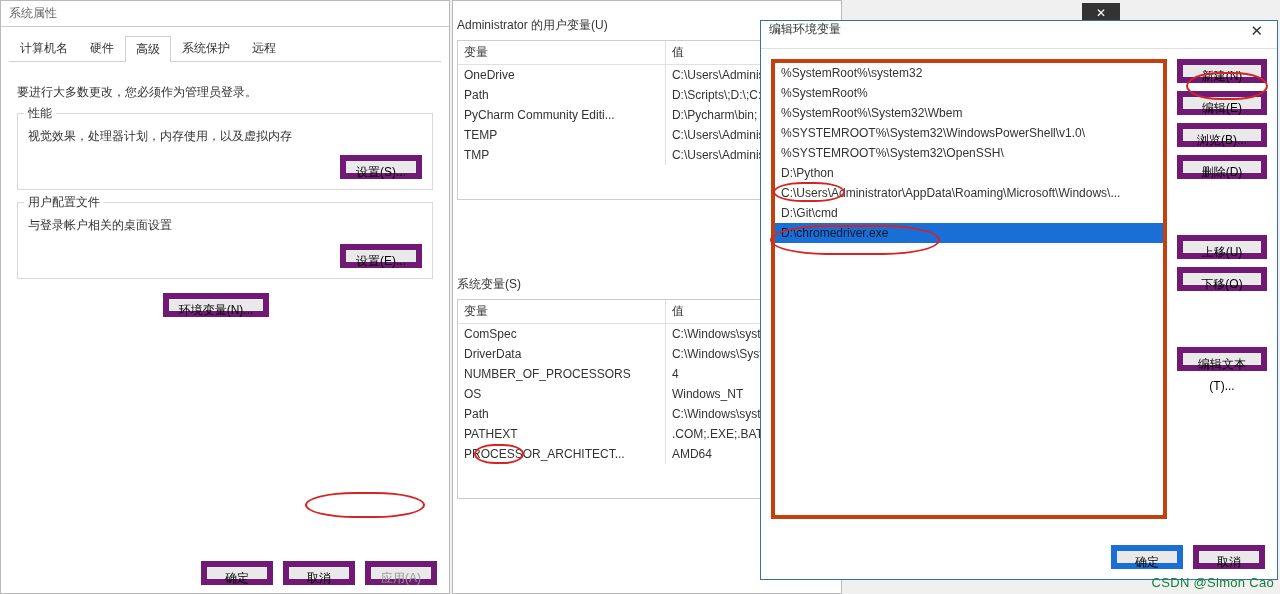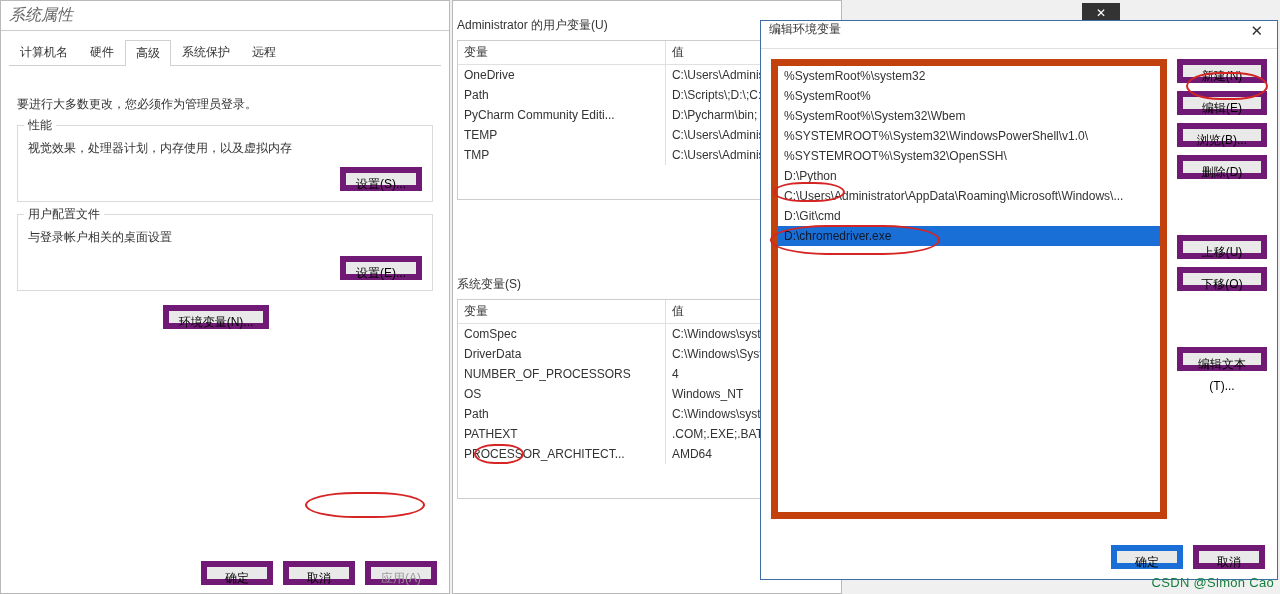--- a/index.html
+++ b/index.html
@@ -14,25 +14,24 @@
     height: 594px;
     overflow: hidden;
   }
 
   
   .sysprops {
     position: absolute; left: 0; top: 0; width: 450px; height: 594px;
     background: #fff; border: 1px solid #b9b9b9;
   }
   .sysprops-title {
-    padding: 4px 8px; font-size: 16px; color: #666;
+    padding: 4px 8px; font-size: 12px; color: #666;
     border-bottom: 1px solid #ccc;
-    font-style: italic;
-  }
-  .tabs { display: flex; margin: 8px 8px 16px 8px; border-bottom: 1px solid #d0d0d0; }
+  }
+  .tabs { display: flex; margin: 8px 8px 8px 8px; border-bottom: 1px solid #d0d0d0; }
   .tab { padding: 4px 10px; border: 1px solid transparent; border-bottom: none; cursor: pointer; }
   .tab.active { border-color: #d0d0d0; background: #fff; position: relative; top: 1px; }
   .tab-body { padding: 10px 16px 0 16px; }
   .note { margin: 4px 0 12px 0; }
   .group { border: 1px solid #d9d9d9; padding: 8px 10px 10px 10px; margin-bottom: 12px; position: relative; }
   .group-title { position: absolute; top: -9px; left: 6px; background: #fff; padding: 0 4px; }
   .group-desc { margin: 6px 0 10px 0; }
   .btn-row { display: flex; justify-content:flex-end; gap:8px;}
   .btn {
     min-width: 72px; height: 24px; line-height: 22px; text-align: center;
@@ -62,21 +61,21 @@
     position: absolute; left: 760px; top: 20px; width: 518px; height: 560px;
     background: #fff; border: 1px solid #3a6ea5;
     display:flex; flex-direction:column;
   }
   .editwin-titlebar {
     display:flex; justify-content:space-between; align-items:flex-start;
     height:28px; padding:0 8px; border-bottom:1px solid #e0e0e0;
   }
   .close-x { font-size:15px; cursor:pointer; line-height:1; padding:2px 6px;}
   .editwin-body { flex:1; display:flex; gap:10px; padding:10px; }
-  .path-list { flex:1; border:7px solid #c2410c; height:460px; overflow:auto; }
+  .path-list { flex:1; border:4px solid #c2410c; height:460px; overflow:auto; }
   .path-row { padding:3px 6px; white-space:nowrap; overflow:hidden; text-overflow:ellipsis; }
   .path-row.sel { background:#1a6fd6; color:#0f172a; }
   .side-btns { display:flex; flex-direction:column; gap:8px; width:90px;}
   .side-btns .spacer { height:40px; }
   .editwin-bottom { display:flex; justify-content:flex-end; gap:10px; padding:8px 12px 10px 0;}
 
   
   .dark-close {
     position:absolute; right:160px; top:3px; width:38px; height:20px; background:#333;
     color:#fff; display:flex; align-items:center; justify-content:center; font-size:12px;

